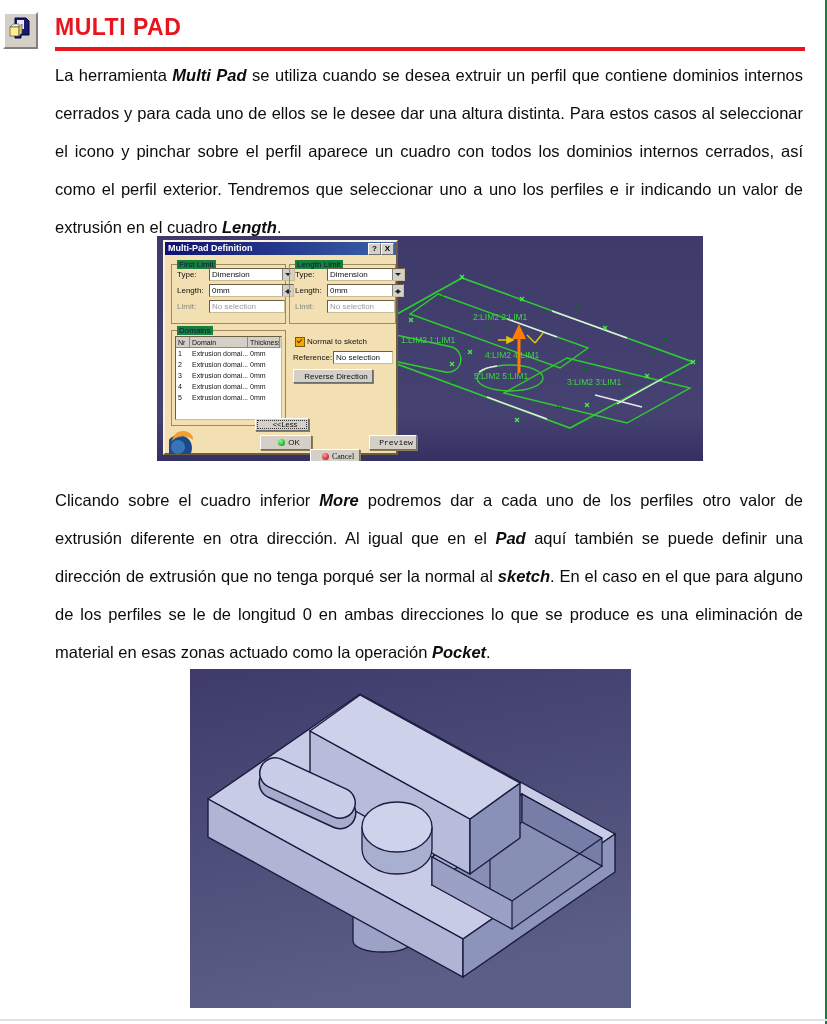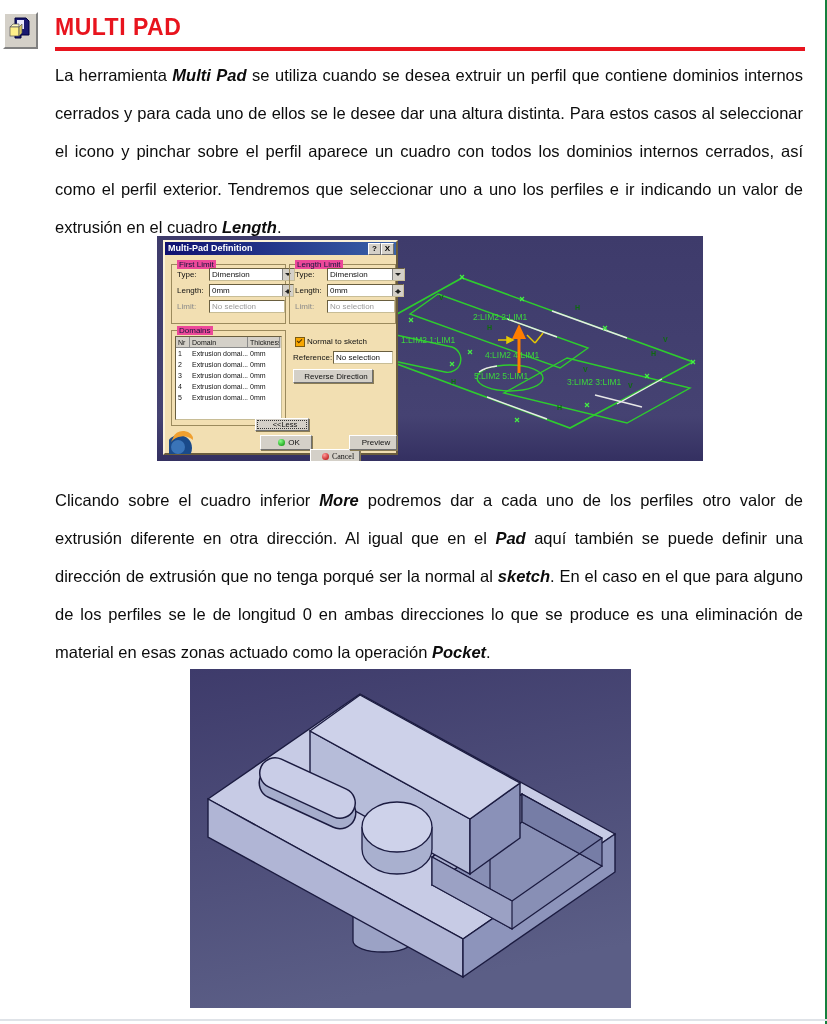--- a/index.html
+++ b/index.html
@@ -31,21 +31,21 @@
        border:2px solid;border-color:#fbf2d8 #6b5d3d #6b5d3d #fbf2d8;box-sizing:border-box;
        font-size:8px;color:#111;}
   .dlg-titlebar{position:absolute;left:0;top:0;right:0;height:13px;
                 background:linear-gradient(90deg,#101070,#3a62a8);padding-left:33px;}
   .dlg-title{position:absolute;left:3px;top:1px;color:#fff;font-size:9px;font-weight:bold;}
   .tb-btn{position:absolute;top:1px;width:11px;height:10px;background:#d4d0c8;
           border-top:1px solid #fff;border-left:1px solid #fff;
           border-right:1px solid #6f6f6f;border-bottom:1px solid #6f6f6f;
           font-size:8px;font-weight:bold;text-align:center;line-height:9px;color:#000;}
   .grp{position:absolute;border:1px solid #9b8a5d;}
-  .grp-label{position:absolute;top:-5px;left:5px;background:#ec4899;padding:0 2px;
+  .grp-label{position:absolute;top:-5px;left:5px;background:#15803d;padding:0 2px;
              font-size:8px;color:#14143c;white-space:nowrap;}
   .flabel{position:absolute;font-size:8px;color:#111;white-space:nowrap;}
   .flabel.dim{color:#8a8a8a;}
   .field{position:absolute;background:#fff;border:1px solid;border-color:#6a5f40 #c8bd96 #c8bd96 #6a5f40;
          height:11px;font-size:8px;line-height:11px;padding:0 2px;box-sizing:content-box;
          white-space:nowrap;overflow:hidden;}
   .field.dim{color:#999;}
   .dd-arrow{position:absolute;right:0;top:0;width:11px;height:11px;background:#d4d0c8;
             border-left:1px solid #808080;}
   .dd-arrow::after{content:"";position:absolute;left:2px;top:4px;border:3px solid transparent;
@@ -248,21 +248,21 @@
 
       <div class="btn less" style="left:90px;top:176px;width:46px;height:11px;">&lt;&lt;Less</div>
       <div class="btn" style="left:95px;top:193px;width:44px;height:13px;">
         <span class="ball green"></span>
         <span>OK</span>
       </div>
       <div class="btn" style="left:145px;top:207px;width:42px;height:13px;font-family:Liberation Serif, serif;">
         <span class="ball red"></span>
         <span>Cancel</span>
       </div>
-      <div class="btn" style="left:184px;top:193px;width:40px;height:13px;">Preview</div>
+      <div class="btn" style="left:204px;top:193px;width:40px;height:13px;font-family:Liberation Mono, monospace;">Preview</div>
 
       <svg style="position:absolute;left:4px;top:186px;" width="28" height="26" viewBox="0 0 28 26">
         <circle cx="10" cy="20" r="13" fill="#1a4a8a"></circle>
         <path d="M2,14 A14,12 0 0 1 24,12 A10,8 0 0 0 4,10 Z" fill="#f0a030"></path>
         <circle cx="9" cy="19" r="7" fill="#3a74b8"></circle>
       </svg>
     </div>
   </div>
 
   <div class="para" style="top:481px;"><span>Clicando sobre el cuadro inferior </span><span class="bi">More</span><span> podremos dar a cada uno de los perfiles otro valor de extrusión diferente en otra dirección. Al igual que en el </span><span class="bi">Pad</span><span> aquí también se puede definir una dirección de extrusión que no tenga porqué ser la normal al </span><span class="bi">sketch</span><span>. En el caso en el que para alguno de los perfiles se le de longitud 0 en ambas direcciones lo que se produce es una eliminación de material en esas zonas actuado como la operación </span><span class="bi">Pocket</span><span>.</span></div>

